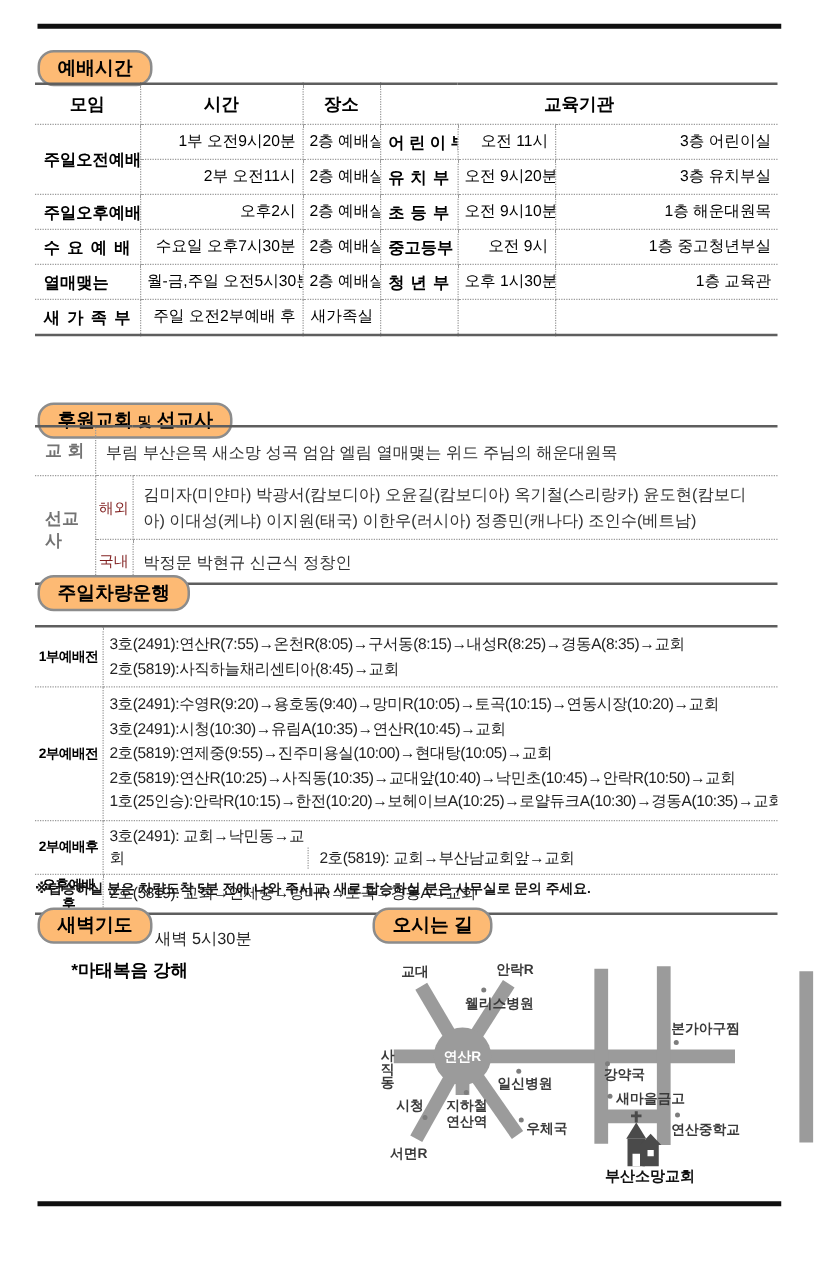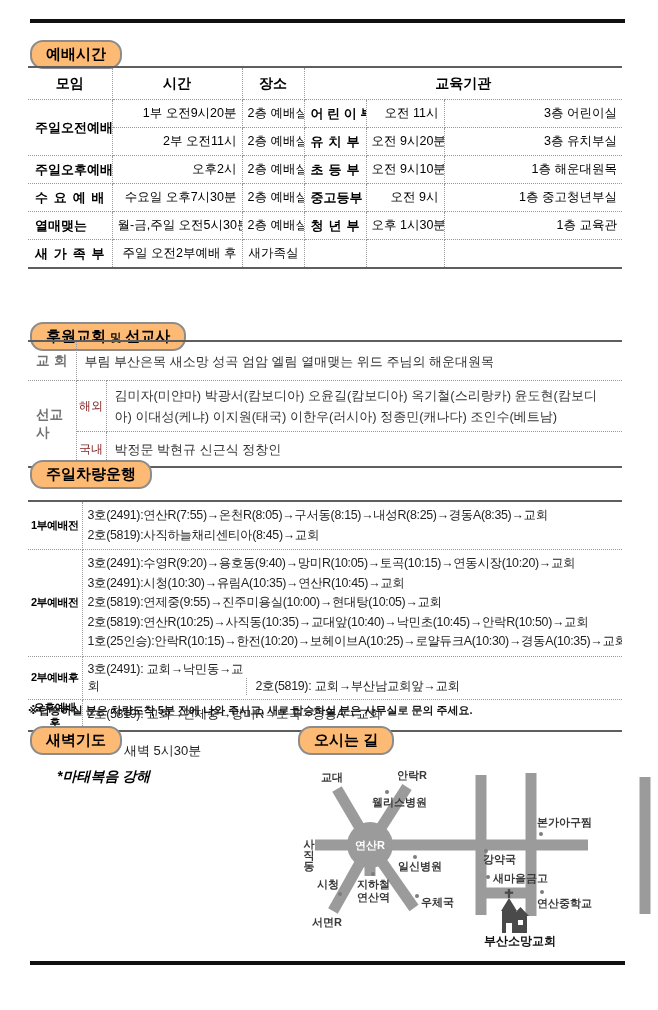--- a/index.html
+++ b/index.html
@@ -35,21 +35,21 @@
   .t3{top:500px;}
   .t3 .vlab{font-weight:bold;color:#000;font-size:11px;text-align:center;padding:0 1px;letter-spacing:-0.5px;}
   .t3 .vcont{font-size:12.4px;color:#222;padding:4px 2px 4px 5px;}
   .t3 .vcont div{line-height:19.5px;white-space:nowrap;letter-spacing:-0.3px;}
   .t3 .split .c1{display:inline-block;width:158px;letter-spacing:-0.3px;}
   .t3 .split .c2{display:inline-block;border-left:1px dotted #9a9a9a;padding-left:9px;letter-spacing:-0.3px;}
   .note{position:absolute;left:28px;top:703px;width:594px;text-align:left;
         font-size:11px;font-weight:bold;color:#151515;}
   
   .dawn-time{position:absolute;left:124px;top:742px;font-size:13px;color:#222;}
-  .dawn-head{position:absolute;left:57px;top:768px;font-size:14px;font-weight:bold;color:#000;font-style:italic;}
+  .dawn-head{position:absolute;left:57px;top:768px;font-size:14px;font-weight:bold;color:#000;}
   .dawn-list{position:absolute;left:68px;top:791px;font-size:13.5px;color:#141414;}
   .dawn-list div{height:27.5px;line-height:27.5px;white-space:nowrap;}
   
   .mapsvg{position:absolute;left:295px;top:763px;}
   .mapsvg text{font-family:"Liberation Sans","DejaVu Sans",sans-serif;font-size:11px;font-weight:bold;fill:#3a3a3a;}
   .mapsvg text.center{fill:#ffffff;text-anchor:middle;}
   .mapsvg text.big{font-size:12px;fill:#111;}
 </style>
 </head>
 <body>

